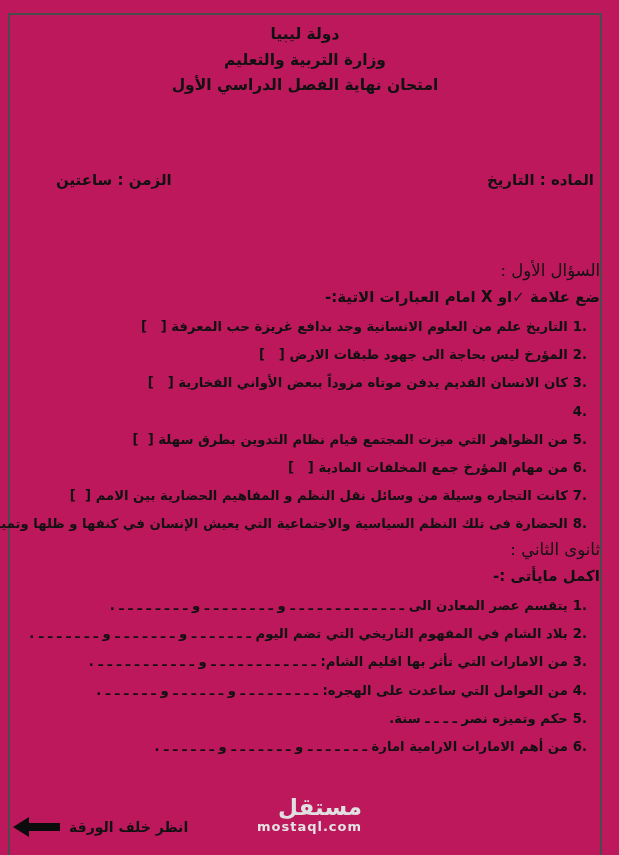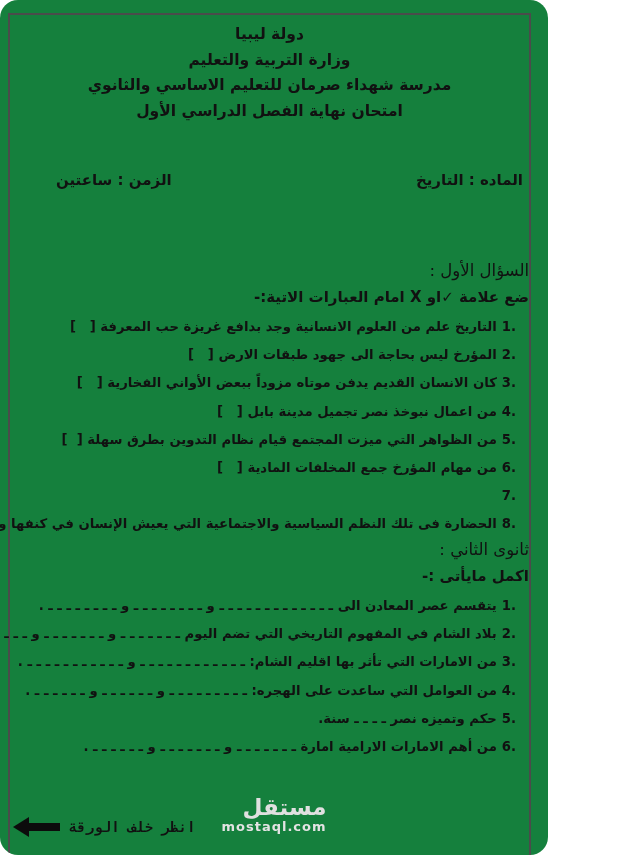--- a/index.html
+++ b/index.html
@@ -1,23 +1,22 @@
 <!DOCTYPE html>
 <html lang="ar"><head>
 <meta charset="utf-8">
 <style>
   html,body{margin:0;padding:0;background:#ffffff;}
   .page{
     position:relative;
-    width:548px;height:855px;
-    background:#15803d;
+    width:619px;height:855px;
+    background:#be185d;
     font-family:"DejaVu Sans",sans-serif;
     color:#111;
     overflow:hidden;
-    border-radius:18px;
   }
   .page-border{
     position:absolute;
     top:13px;left:8px;right:17px;bottom:0;
     border:2px solid #4b4b4b;
     border-bottom:none;
     pointer-events:none;
   }
   .content{
     position:absolute;
@@ -88,34 +87,33 @@
     background:#0c0c0c;
   }
   .arrow-left .head{
     position:absolute;
     left:0;top:0;
     width:0;height:0;
     border-top:10px solid transparent;
     border-bottom:10px solid transparent;
     border-right:16px solid #0c0c0c;
   }
-  .footer-text{font-weight:bold;font-size:14px;direction:rtl;font-family:Liberation Mono, monospace;}
+  .footer-text{font-weight:bold;font-size:14px;direction:rtl;}
 </style>
 </head>
 <body>
 
 <div class="page">
   <div class="page-border"></div>
 
   <div class="content">
 
     <div class="exam-header">
       <div>دولة ليبيا</div>
       <div>وزارة التربية والتعليم</div>
-      <div>مدرسة شهداء صرمان للتعليم الاساسي والثانوي</div>
       <div>امتحان نهاية الفصل الدراسي الأول</div>
     </div>
 
     <div class="meta-row">
       <span>الماده : التاريخ</span>
       <span>الزمن : ساعتين</span>
     </div>
 
     <div class="section sec1">
       <div class="sec-title">السؤال الأول :</div>
@@ -128,32 +126,32 @@
         <div class="q-item">
           <span class="q-num">2.</span>
           <span class="q-text">المؤرخ ليس بحاجة الى جهود طبقات الارض [&nbsp;&nbsp;&nbsp;]</span>
         </div>
         <div class="q-item">
           <span class="q-num">3.</span>
           <span class="q-text">كان الانسان القديم يدفن موتاه مزوداً ببعض الأواني الفخارية [&nbsp;&nbsp;&nbsp;]</span>
         </div>
         <div class="q-item">
           <span class="q-num">4.</span>
-          <span class="q-text">من اعمال نبوخذ نصر تجميل مدينة بابل [&nbsp;&nbsp;&nbsp;]</span>
         </div>
         <div class="q-item">
           <span class="q-num">5.</span>
           <span class="q-text">من الظواهر التي ميزت المجتمع قيام نظام التدوين بطرق سهلة [&nbsp;&nbsp;]</span>
         </div>
         <div class="q-item">
           <span class="q-num">6.</span>
           <span class="q-text">من مهام المؤرخ جمع المخلفات المادية [&nbsp;&nbsp;&nbsp;]</span>
         </div>
         <div class="q-item">
           <span class="q-num">7.</span>
+          <span class="q-text">كانت التجاره وسيلة من وسائل نقل النظم و المفاهيم الحضارية بين الامم [&nbsp;&nbsp;]</span>
         </div>
         <div class="q-item">
           <span class="q-num">8.</span>
           <span class="q-text">الحضارة فى تلك النظم السياسية والاجتماعية التي يعيش الإنسان في كنفها و ظلها وتميزه عن غيره [&nbsp;&nbsp;]</span>
         </div>
       </div>
     </div>
 
     <div class="section sec2">
       <div class="sec-title">ثانوى الثاني :</div>

